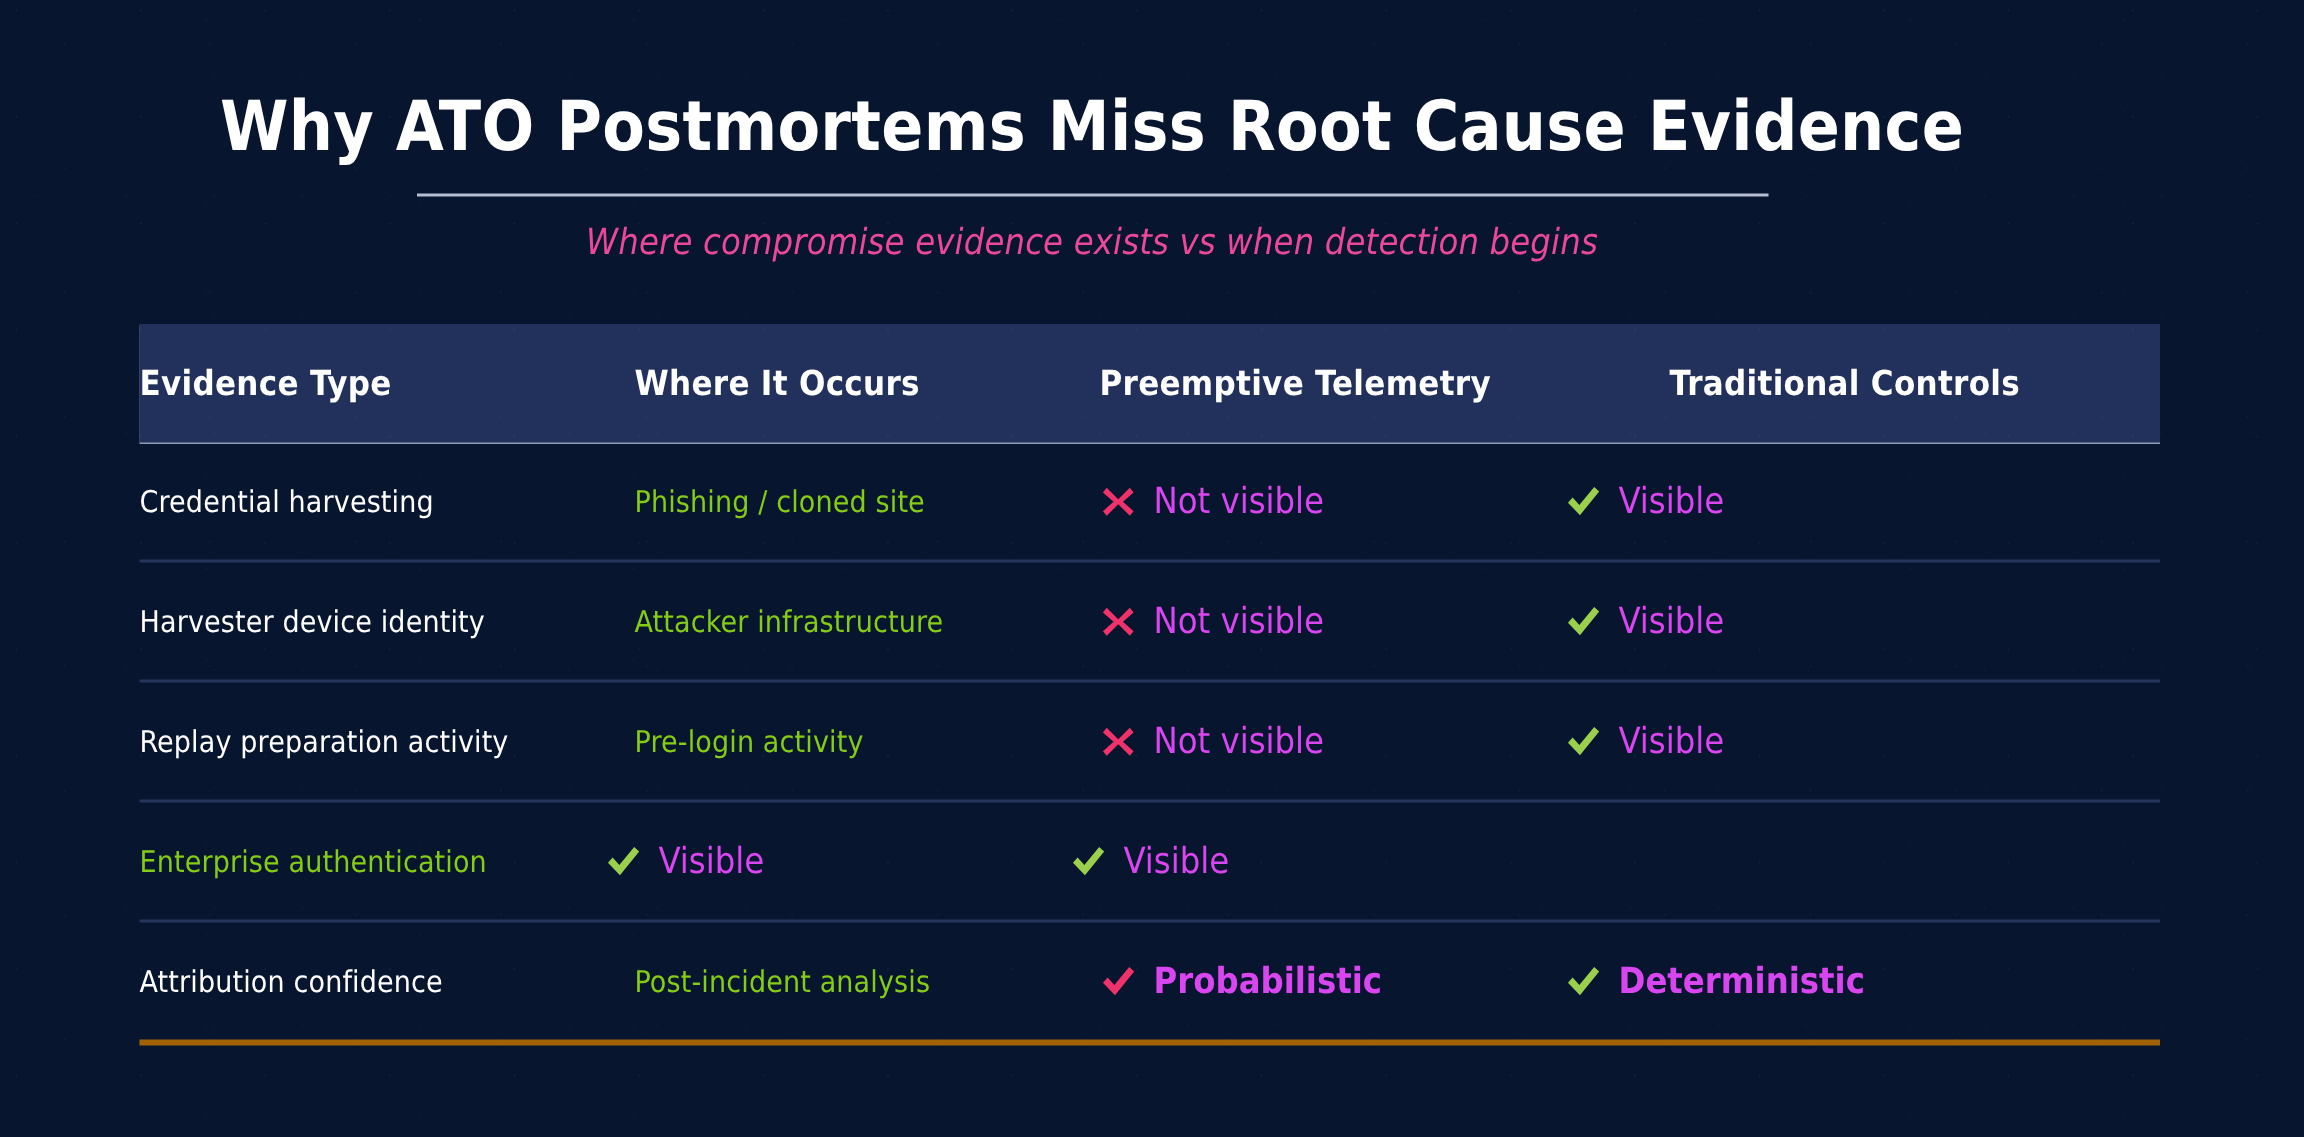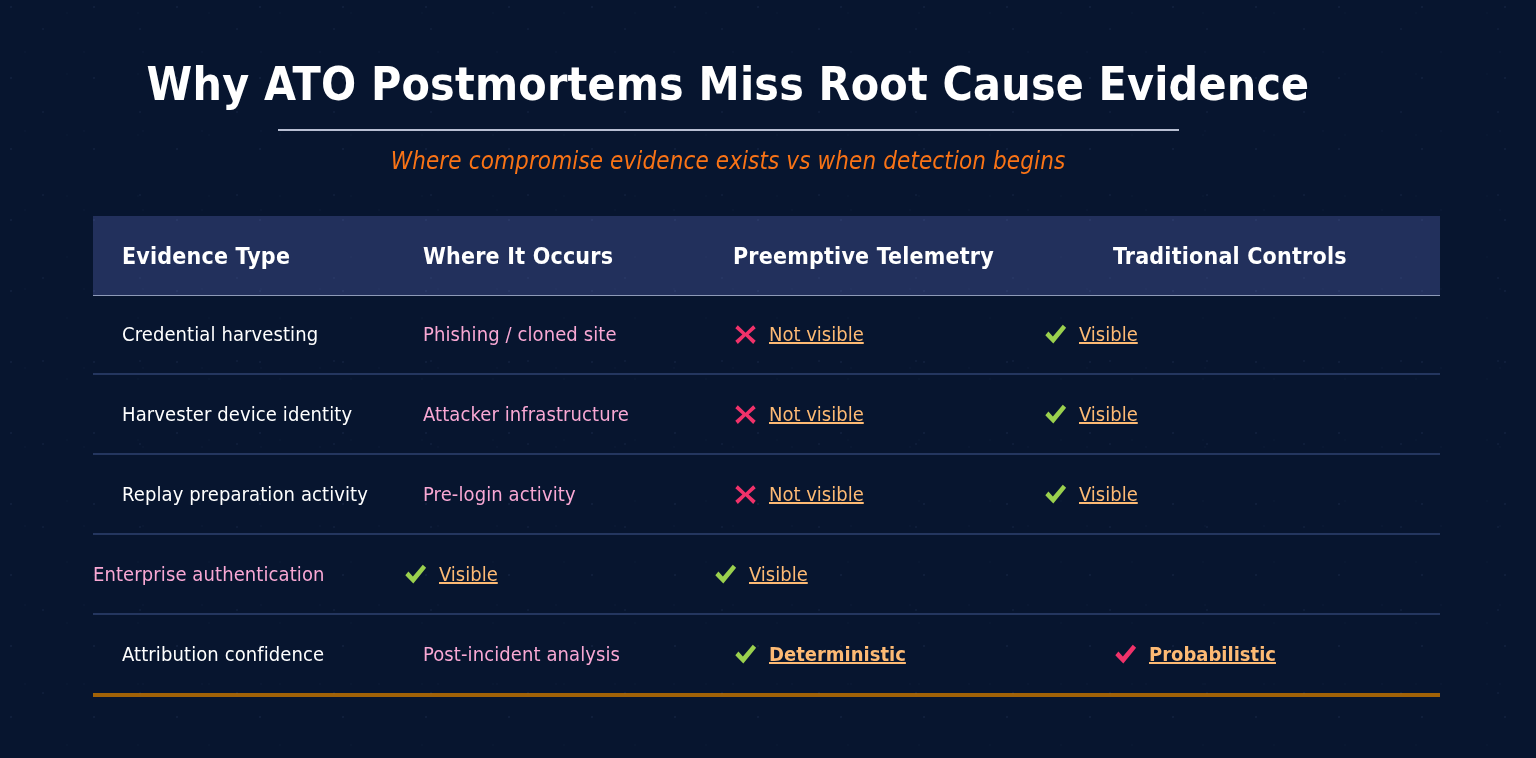--- a/index.html
+++ b/index.html
@@ -53,21 +53,21 @@
   .title-rule {
     width: 901px;
     height: 2px;
     background: #b7bed2;
     margin: 18px auto 0 auto;
   }
   .page-subtitle {
     margin: 16px 0 4px 0;
     font-size: 24px;
     font-style: italic;
-    color: #f97316;
+    color: #ec4899;
     letter-spacing: .1px;
     white-space: nowrap;
   }
 
   
   .table {
     position: absolute;
     left: 93px;
     top: 216px;
     width: 1347px;
@@ -89,51 +89,50 @@
   .tbody-row.last {
     border-bottom: 4px solid #a16207;
   }
 
   .cell {
     box-sizing: border-box;
     display: flex;
     align-items: center;
     white-space: nowrap;
   }
-  .c0 { width: 330px; padding-left: 29px; }
+  .c0 { width: 330px; }
   .c1 { width: 310px; }
   .c2 { width: 310px; }
   .c3 { width: 380px; }
 
   .th {
     font-size: 23px;
     font-weight: 700;
     color: #ffffff;
     letter-spacing: .2px;
   }
   .cell-primary {
     font-size: 20px;
     font-weight: 400;
     color: #ffffff;
     letter-spacing: .1px;
   }
   .cell-secondary {
     font-size: 20px;
     font-weight: 400;
-    color: #f9a8d4;
+    color: #84cc16;
     letter-spacing: .1px;
   }
   .status {
     display: flex;
     align-items: center;
     gap: 11px;
-    font-size: 20px;
+    font-size: 24px;
     font-weight: 400;
-    color: #fdba74;
-    text-decoration: underline;
+    color: #d946ef;
   }
   .status.strong { font-weight: 700; }
 
   .ico {
     width: 25px;
     height: 25px;
     flex: 0 0 25px;
     display: block;
   }
 </style>
@@ -249,38 +248,38 @@
                   <path d="M2.2 12.6 L5.2 9.2 L9.5 14.0 L19.0 2.6 L22.2 5.4 L9.9 20.6 Z" fill="#9ad04e"></path>
                 </svg>
               </span>
               <span>Visible</span>
             </span>
           </div>
         </div>
         <div class="row tbody-row last">
           <div class="cell c0 cell-primary">Attribution confidence</div>
           <div class="cell c1 cell-secondary">Post-incident analysis</div>
-          <div class="cell c3">
+          <div class="cell c2">
             <span class="status strong">
               <span style="display: block;">
                 <svg class="ico" viewBox="0 0 24 24" aria-hidden="true">
+                  <path d="M2.2 12.6 L5.2 9.2 L9.5 14.0 L19.0 2.6 L22.2 5.4 L9.9 20.6 Z" fill="#f0326a"></path>
+                </svg>
+              </span>
+              <span>Probabilistic</span>
+            </span>
+          </div>
+          <div class="cell c3">
+            <span class="status strong">
+              <span style="display: block;">
+                <svg class="ico" viewBox="0 0 24 24" aria-hidden="true">
                   <path d="M2.2 12.6 L5.2 9.2 L9.5 14.0 L19.0 2.6 L22.2 5.4 L9.9 20.6 Z" fill="#9ad04e"></path>
                 </svg>
               </span>
               <span>Deterministic</span>
-            </span>
-          </div>
-          <div class="cell c2">
-            <span class="status strong">
-              <span style="display: block;">
-                <svg class="ico" viewBox="0 0 24 24" aria-hidden="true">
-                  <path d="M2.2 12.6 L5.2 9.2 L9.5 14.0 L19.0 2.6 L22.2 5.4 L9.9 20.6 Z" fill="#f0326a"></path>
-                </svg>
-              </span>
-              <span>Probabilistic</span>
             </span>
           </div>
         </div>
       </div>
 
   </div>
 </div>
 
 <div class="speckle"></div>
 

